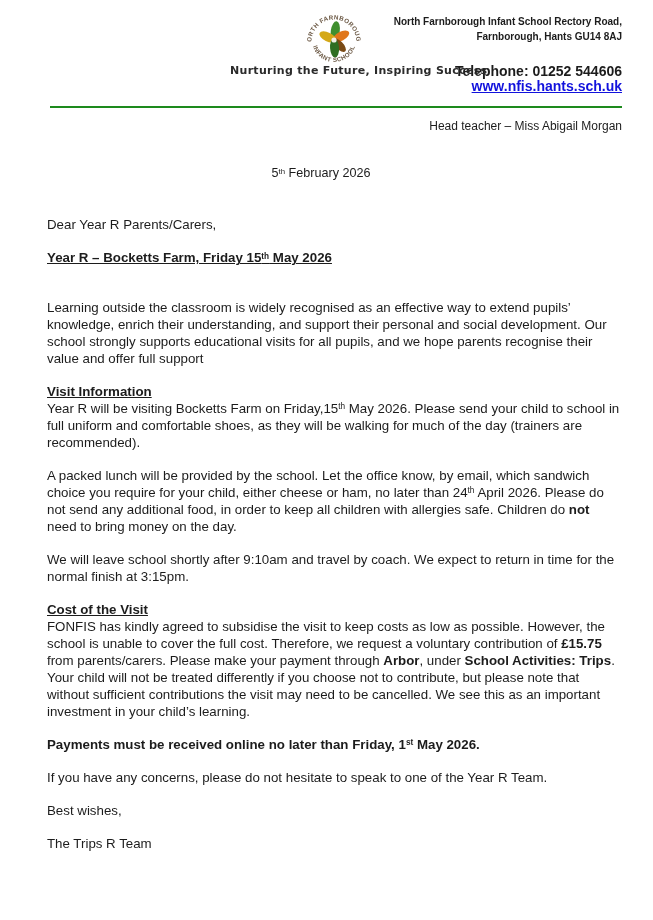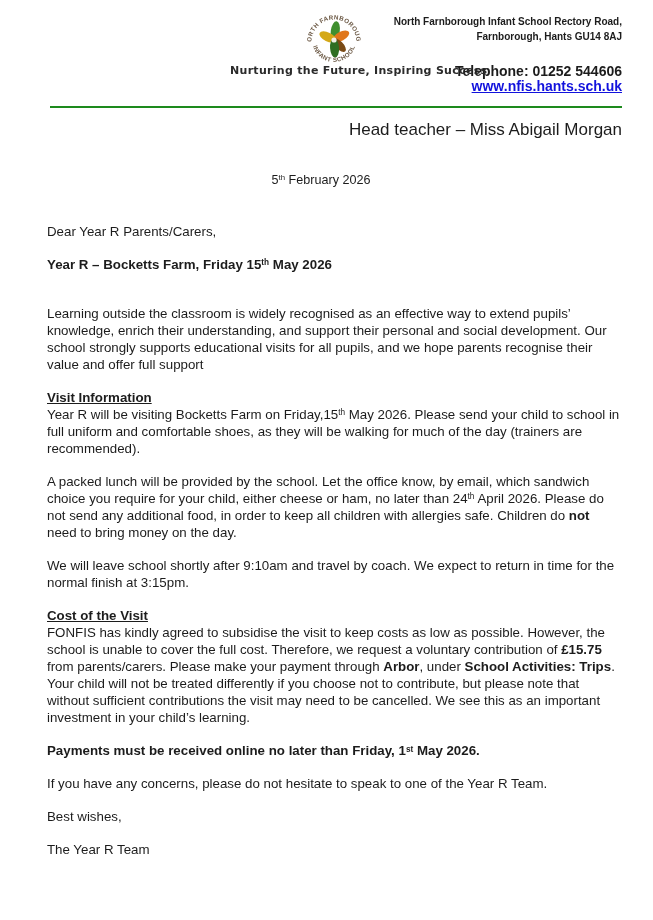--- a/index.html
+++ b/index.html
@@ -33,28 +33,28 @@
   .addr-block{
     position:absolute;right:0;top:14px;text-align:right;
     font-weight:bold;font-size:10px;line-height:15px;
   }
   .contact-block{
     position:absolute;right:0;top:64px;text-align:right;
     font-weight:bold;font-size:14px;line-height:14.5px;
   }
   a.link{color:var(--link);text-decoration:underline;font-weight:bold;cursor:pointer;}
   .divider{border:none;border-top:2px solid var(--green);margin:0 0 0 3px;}
-  .head-teacher{ text-align:right;font-size:17px;margin-top:11px;}
+  .head-teacher{ text-align:right;font-size:12px;margin-top:11px;}
   .date-line{text-align:center;padding-right:27px;font-size:12.6px;margin-top:31px;}
 
   
   .letter{margin-top:35px;}
   p{margin:0 0 16px 0;}
   .heading{font-weight:bold;text-decoration:underline;}
-  .subject{font-weight:bold;margin-bottom:15px;}
+  .subject{font-weight:bold;text-decoration:underline;margin-bottom:15px;}
   .bold{font-weight:bold;}
   sup{font-size:0.62em;vertical-align:baseline;position:relative;top:-0.45em;}
 </style>
 </head>
 <body>
 
 <div class="page">
 
   <div class="header-top">
 
@@ -130,16 +130,16 @@
     </p>
 
     <p class="bold">
       <span>Payments must be received online no later than Friday, 1</span><sup>st</sup><span> May 2026.</span>
     </p>
 
     <p>If you have any concerns, please do not hesitate to speak to one of the Year R Team.</p>
 
     <p>Best wishes,</p>
 
-    <p>The Year R Team</p>
+    <p>The Trips R Team</p>
 
   </div>
 </div>
 
 </body></html>

